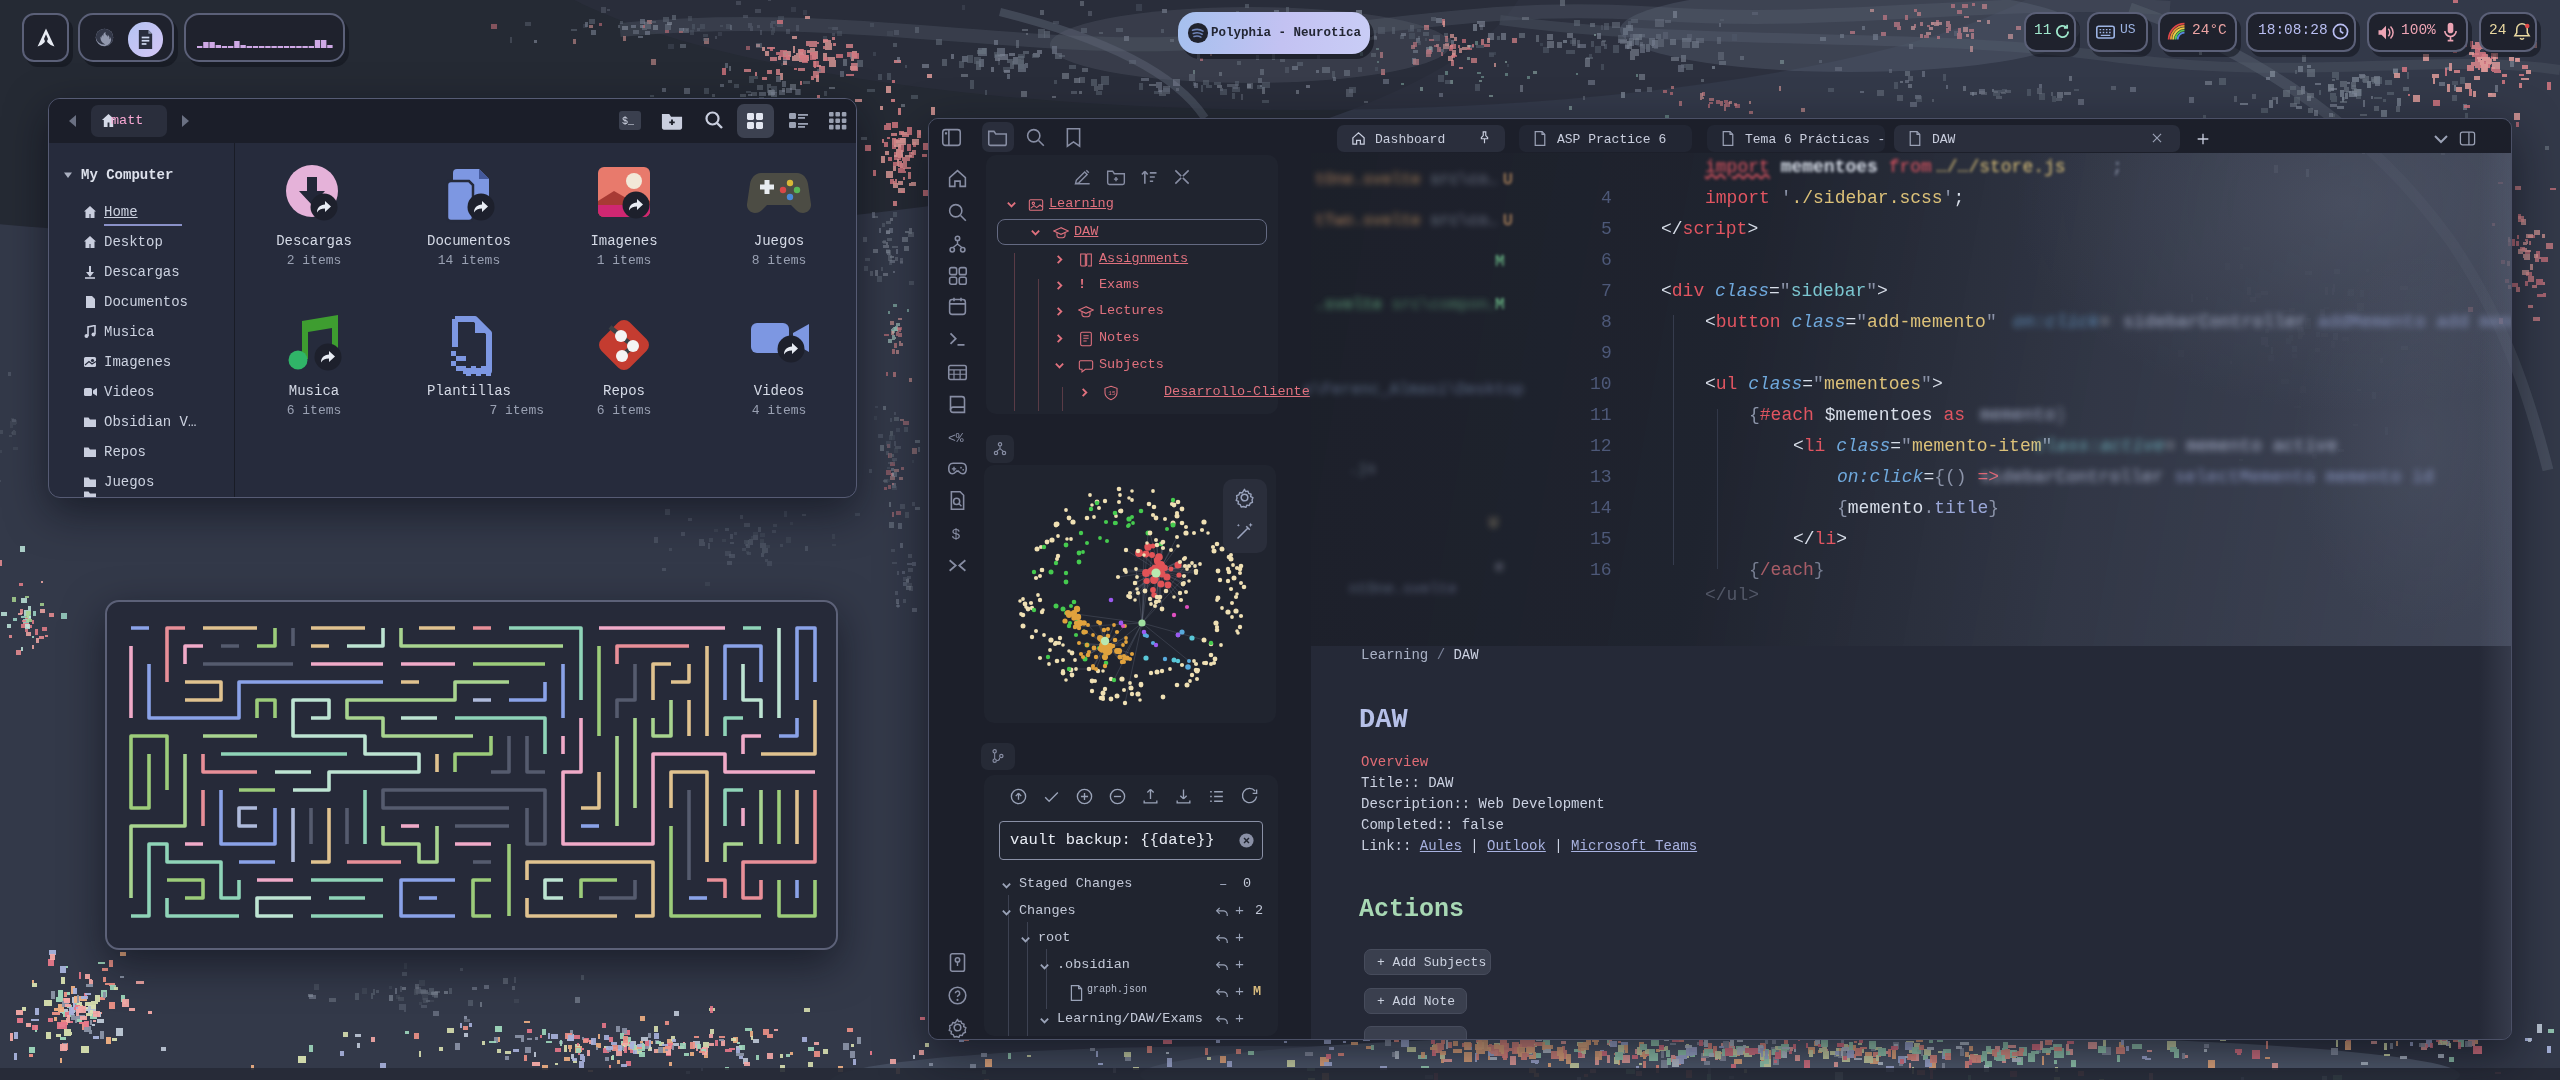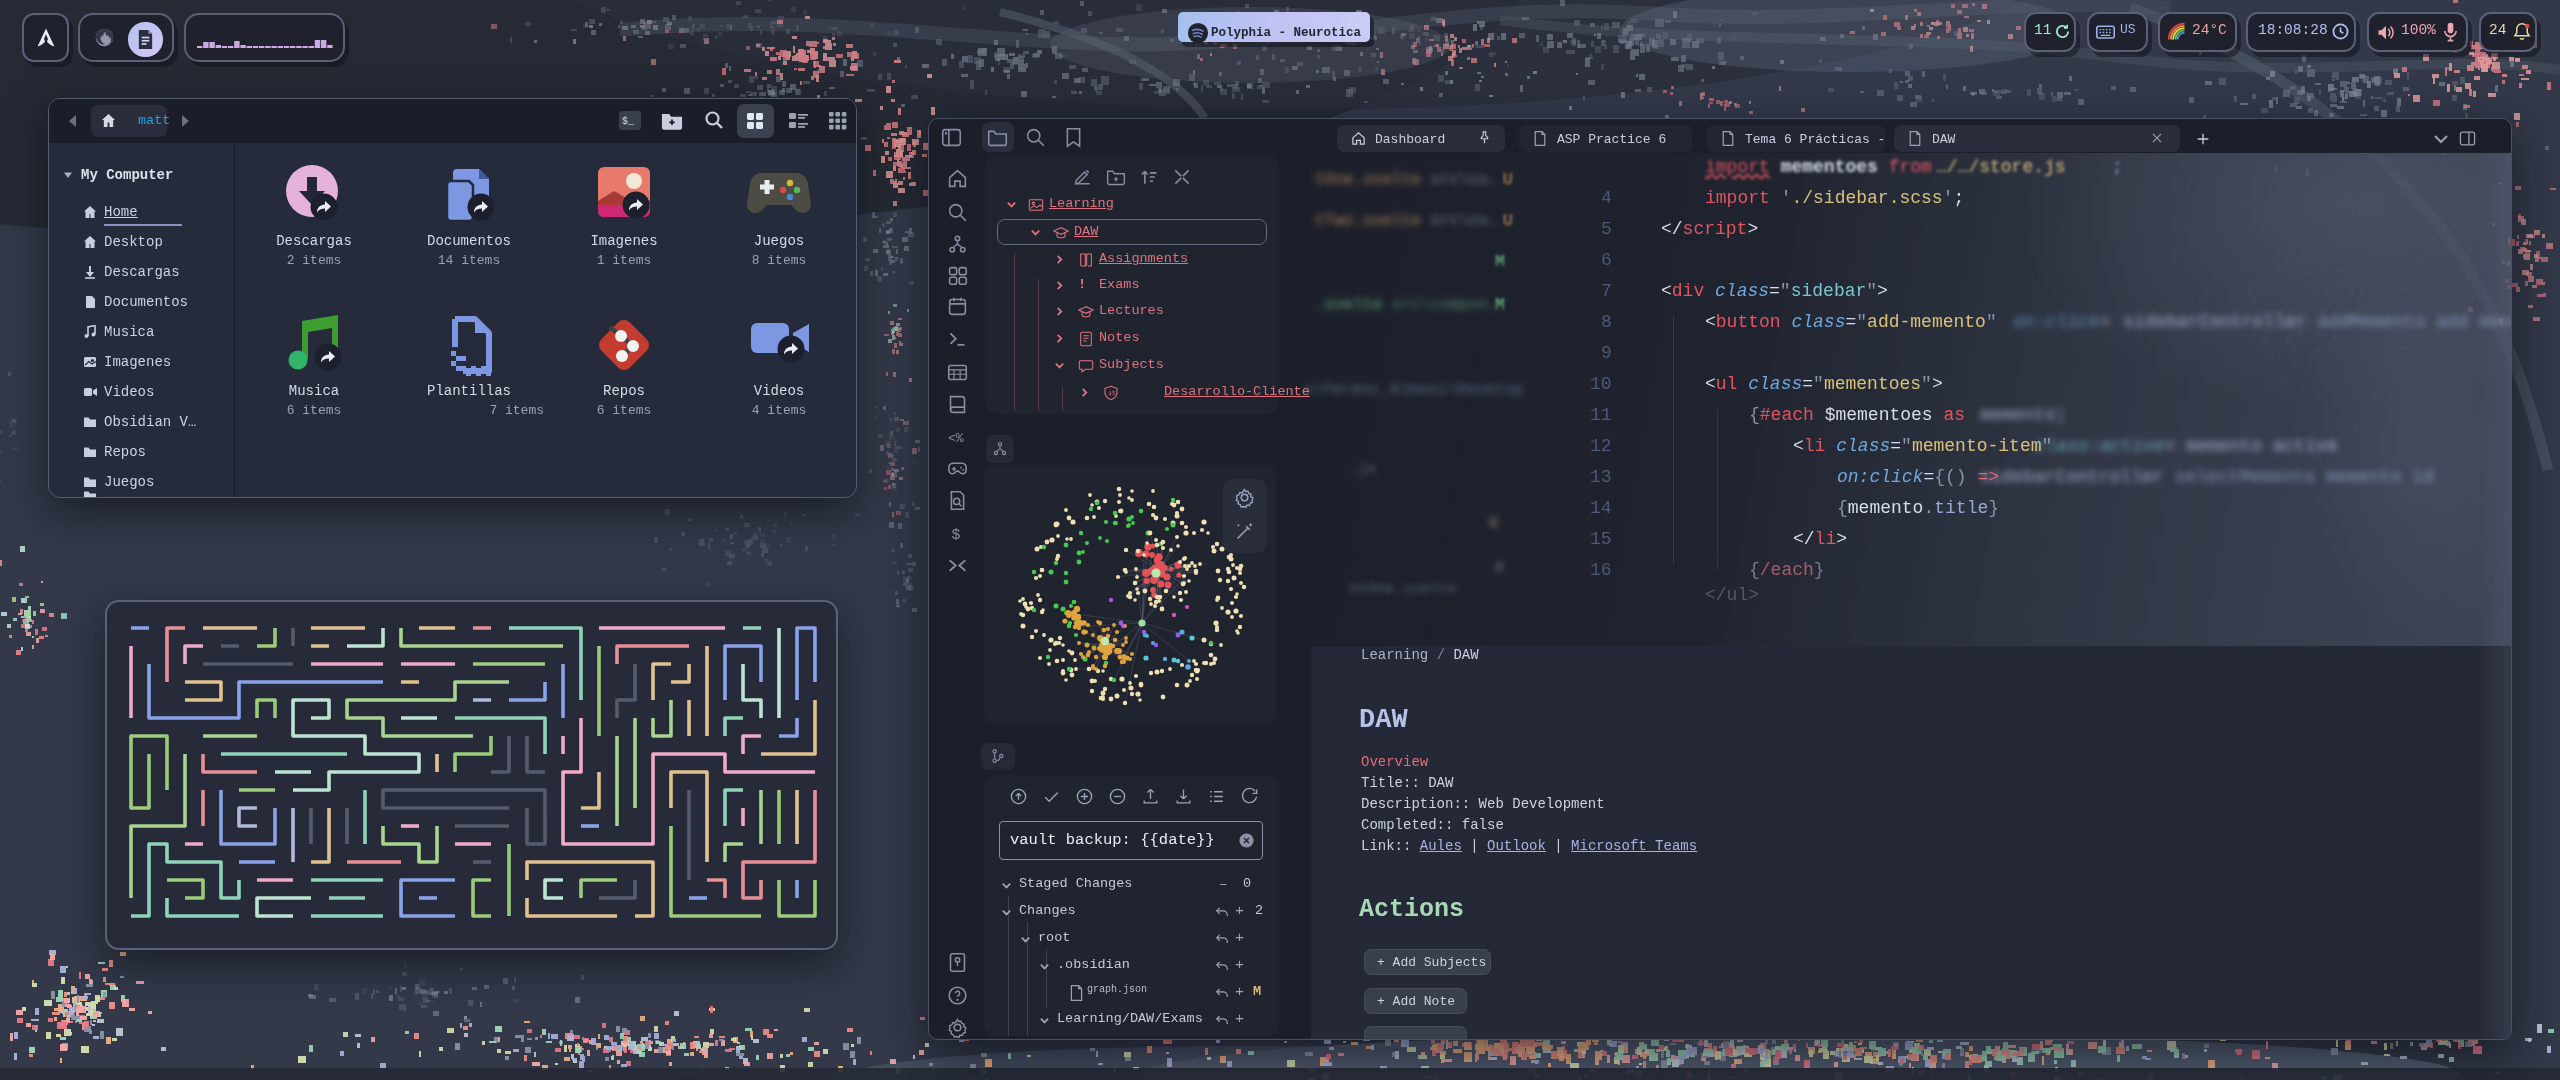--- a/index.html
+++ b/index.html
@@ -229,21 +229,21 @@
       <rect x="97.80000000000003" y="31" width="5.4" height="2" fill="#cfa9e6"></rect>
       <rect x="104.00000000000003" y="31" width="5.4" height="2" fill="#cfa9e6"></rect>
       <rect x="110.20000000000003" y="31" width="5.4" height="2" fill="#cfa9e6"></rect>
       <rect x="116.40000000000003" y="31" width="5.4" height="2" fill="#cfa9e6"></rect>
       <rect x="122.60000000000004" y="31" width="5.4" height="2" fill="#cfa9e6"></rect>
       <rect x="128.80000000000004" y="25" width="5.4" height="8" fill="#cfa9e6"></rect>
       <rect x="135.00000000000003" y="25" width="5.4" height="8" fill="#cfa9e6"></rect>
       <rect x="141.20000000000002" y="30" width="5.4" height="3" fill="#cfa9e6"></rect>
     </svg>
   </div>
-<div class="abs" style="left:1178px;top:12px;width:192px;height:30px;border-radius:5px;background:linear-gradient(100deg,#a5c0ee,#c3c2f2 55%,#c9cdf6);box-shadow:4px 5px 0 rgba(13,15,23,.55)">
+<div class="abs" style="left:1178px;top:12px;width:192px;height:42px;border-radius:18px;background:linear-gradient(100deg,#a5c0ee,#c3c2f2 55%,#c9cdf6);box-shadow:4px 5px 0 rgba(13,15,23,.55)">
     <svg class="ico" style="left:9px;top:10px" width="22" height="22" viewBox="0 0 24 24">
       <circle cx="12" cy="12" r="11" fill="#20232e"></circle>
       <path d="M6 9c4-1.4 8.5-1 11.5 1M6.8 12.5c3.4-1.1 7-.8 9.7.9M7.6 15.8c2.6-.8 5.4-.6 7.6.7" stroke="#6f84b8" stroke-width="1.7" fill="none" stroke-linecap="round"></path>
     </svg>
     <span class="ptxt" style="left:33px;top:14px;color:#222633;font-weight:bold;font-size:12.5px;white-space:nowrap">Polyphia - Neurotica</span>
   </div>
 <div class="pill" style="left:2024px;top:12px;width:52px;height:40px;border-radius:12px">
     <span class="ptxt" style="left:8px;top:8px;color:#9fe8cd;font-size:14.5px">11</span>
     <svg class="ico" style="left:28px;top:9px" width="17" height="17" viewBox="0 0 24 24">
       <path d="M20 12a8 8 0 1 1-2.3-5.6" fill="none" stroke="#9fe8cd" stroke-width="2.6"></path>
@@ -295,21 +295,21 @@
   </div>
 <div class="win" style="left:48px;top:98px;width:809px;height:400px;background:#262b3c;border:1px solid #565b74">
     <div class="abs" style="left:0;top:0;width:809px;height:44px;background:#1b1e29"></div>
     <svg class="ico" style="left:18px;top:15px" width="12" height="14" viewBox="0 0 12 14">
       <path d="M9 1L2 7l7 6z" fill="#6a7082"></path>
     </svg>
     <div class="abs" style="left:42px;top:6px;width:76px;height:32px;background:#2a2e3c;border-radius:7px">
       <svg class="ico" style="left:10px;top:8px" width="15" height="15" viewBox="0 0 16 16">
         <path d="M8 1L1 7.5h2V15h4v-5h2v5h4V7.5h2z" fill="#d5dae8"></path>
       </svg>
-      <span class="abs" style="left:47px;top:8px;font-size:13.5px;color:#0ea5e9">matt</span>
+      <span class="abs" style="left:20px;top:8px;font-size:13.5px;color:#f9a8d4">matt</span>
     </div>
     <svg class="ico" style="left:130px;top:15px" width="12" height="14" viewBox="0 0 12 14">
       <path d="M3 1l7 6-7 6z" fill="#6a7082"></path>
     </svg>
     <svg class="ico" style="left:570px;top:12px" width="22" height="19" viewBox="0 0 22 19">
       <rect x="0" y="0" width="22" height="19" rx="3" fill="#3a3f4e"></rect>
       <text x="3" y="13" font-size="10" fill="#d5dae8" font-family="Liberation Mono">$_</text>
     </svg>
     <svg class="ico" style="left:612px;top:12px" width="22" height="19" viewBox="0 0 24 20">
       <path d="M1 3h8l2 3h12v12a2 2 0 0 1-2 2H3a2 2 0 0 1-2-2z" fill="#c9cede"></path>

